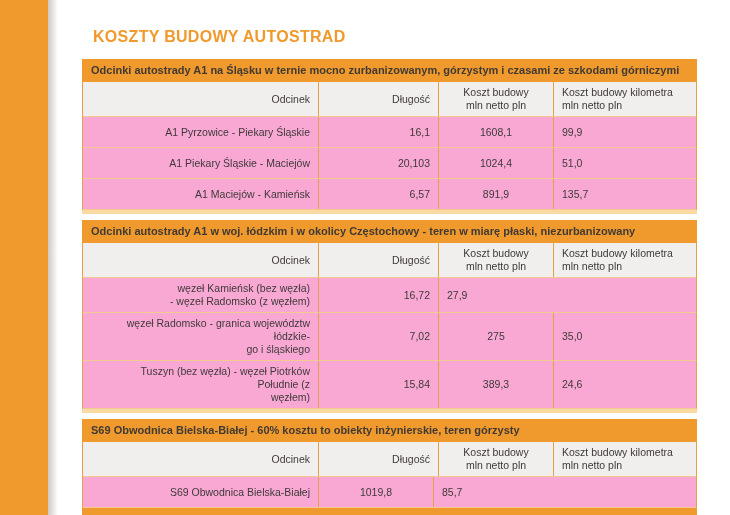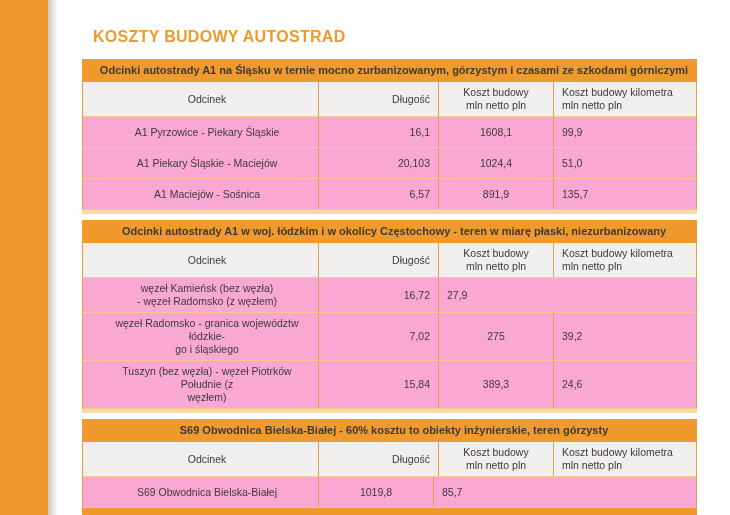--- a/index.html
+++ b/index.html
@@ -31,21 +31,20 @@
 
   .tbl { width: 615px; margin-bottom: 6px; }
 
   .tbl-header {
     height: 23px; line-height: 23px;
     background: var(--accent, #F0992C);
     color: var(--header-text, #403A35);
     font-size: 11px; font-weight: bold;
     padding-left: 9px; white-space: nowrap; overflow: hidden;
     box-sizing: border-box;
-    text-align: center;
   }
 
   .thead, .tr {
     display: flex; align-items: center;
     border-left: 1px solid var(--border-v, #E2A04A);
     border-right: 1px solid var(--border-v, #E2A04A);
     box-sizing: border-box;
   }
   .thead {
     background: var(--thead-bg, #F1EFED);
@@ -59,21 +58,21 @@
   }
   .tbl .tr:last-of-type { border-bottom: 1px solid var(--border-v, #E2A04A); }
 
   .th, .td {
     box-sizing: border-box;
     font-size: 10.5px; line-height: 13px;
     padding: 4px 8px;
     align-self: stretch;
     display: flex; flex-direction: column; justify-content: center;
   }
-  .c1 { width: 236px; padding-left: 21px; text-align: center; }
+  .c1 { width: 236px; padding-left: 21px; text-align: right; }
   .c2 { width: 120px; text-align: right; }
   .c3 { width: 115px; text-align: center; }
   .c4 { flex: 1; }
   .c1, .c2, .c3 { border-right: 1px solid var(--border-v, #E2A04A); }
   .td.c1 { white-space: pre-line; }
 
   .tbl-strip { height: 4px; background: var(--strip, #FAD9A2); }
   .tbl-endbar { height: 9px; background: var(--accent, #F0992C); }
 </style>
 </head>
@@ -106,21 +105,21 @@
         <div class="td c3">1608,1</div>
         <div class="td c4">99,9</div>
       </div>
       <div class="tr">
         <div class="td c1">A1 Piekary Śląskie - Maciejów</div>
         <div class="td c2">20,103</div>
         <div class="td c3">1024,4</div>
         <div class="td c4">51,0</div>
       </div>
       <div class="tr">
-        <div class="td c1">A1 Maciejów - Sośnica</div>
+        <div class="td c1">A1 Maciejów - Kamieńsk</div>
         <div class="td c2">6,57</div>
         <div class="td c3">891,9</div>
         <div class="td c4">135,7</div>
       </div>
       <div class="tbl-strip"></div>
     </section>
 
     <section class="tbl">
       <div class="tbl-header">Odcinki autostrady A1 w woj. łódzkim i w okolicy Częstochowy - teren w miarę płaski, niezurbanizowany</div>
       <div class="thead">
@@ -139,21 +138,21 @@
         <div class="td c1">węzeł Kamieńsk (bez węzła)
 - węzeł Radomsko (z węzłem)</div>
         <div class="td c2">16,72</div>
         <div class="td c4">27,9</div>
       </div>
       <div class="tr">
         <div class="td c1">węzeł Radomsko - granica województw łódzkie-
 go i śląskiego</div>
         <div class="td c2">7,02</div>
         <div class="td c3">275</div>
-        <div class="td c4">39,2</div>
+        <div class="td c4">35,0</div>
       </div>
       <div class="tr">
         <div class="td c1">Tuszyn (bez węzła) - węzeł Piotrków Południe (z
 węzłem)</div>
         <div class="td c2">15,84</div>
         <div class="td c3">389,3</div>
         <div class="td c4">24,6</div>
       </div>
       <div class="tbl-strip"></div>
     </section>

